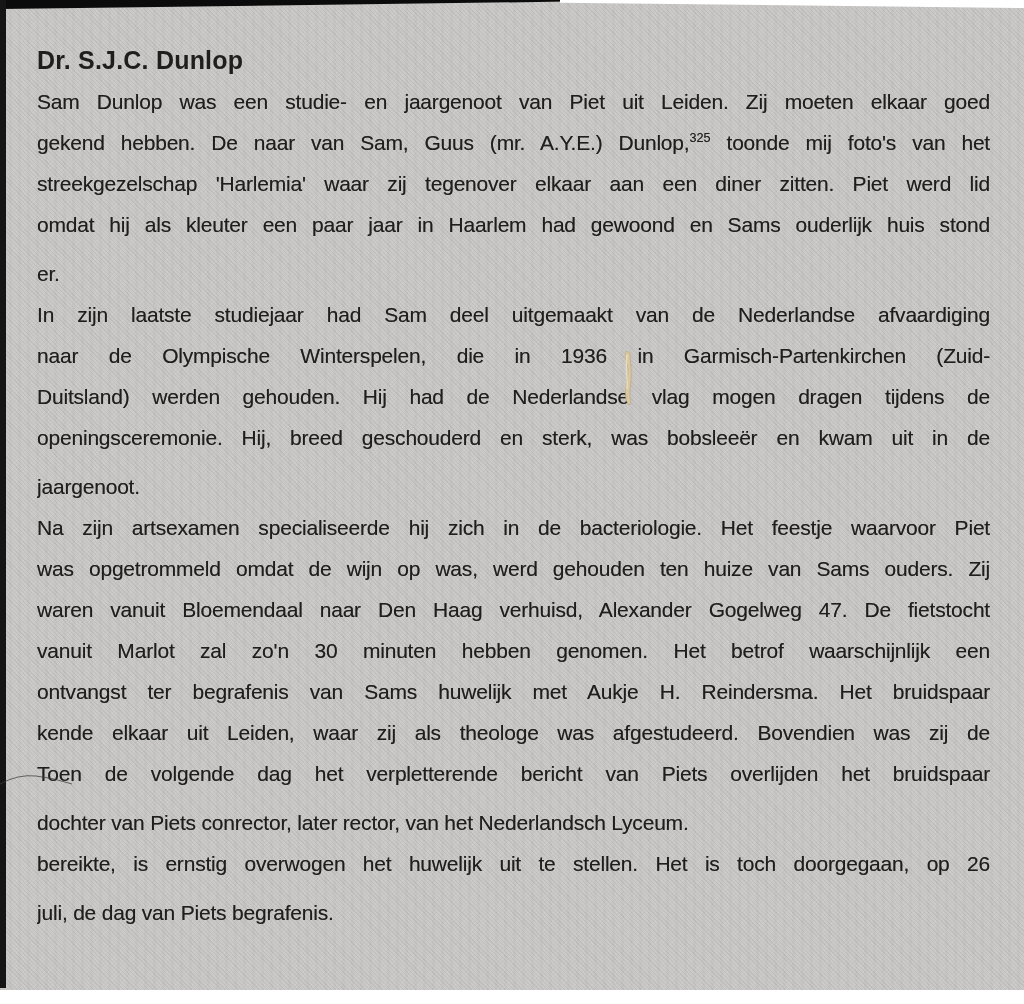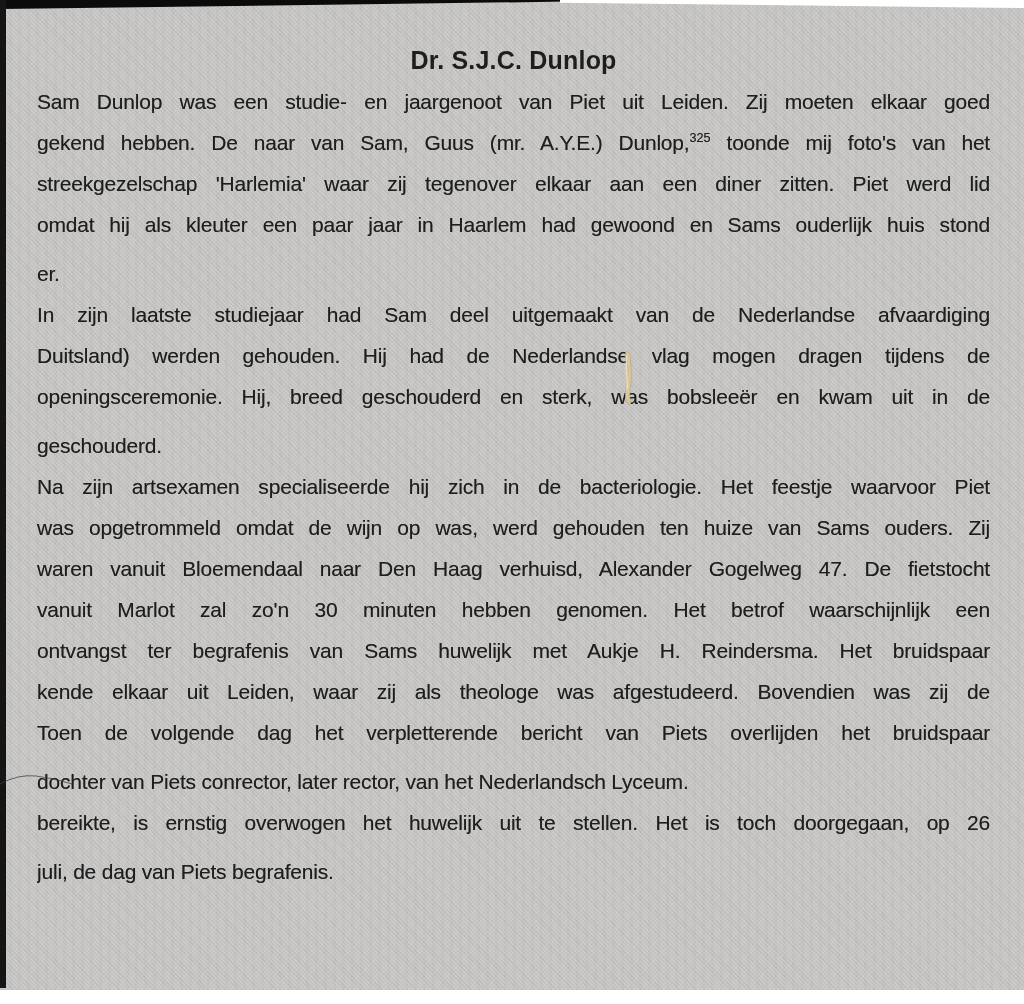--- a/index.html
+++ b/index.html
@@ -45,21 +45,20 @@
   
   .content {
     position: absolute; left: 37px; top: 40px;
     width: 953px;
     color: #1e1e1e;
   }
   .heading {
     font-size: 25px; font-weight: bold;
     line-height: 41px; height: 41px;
     letter-spacing: 0.2px;
-    text-align: center;
   }
   .line {
     font-size: 21px;
     letter-spacing: -0.2px;
     line-height: 41px; height: 41px;
     overflow: hidden;
     text-align: justify;
     text-align-last: justify;
     text-shadow: 0 0 0.5px rgba(40,40,40,0.55);
   }
@@ -80,23 +79,24 @@
 
   <div class="content">
     <div class="heading">Dr. S.J.C. Dunlop</div>
     <div>
         <div class="line"><span>Sam Dunlop was een studie- en jaargenoot van Piet uit Leiden. Zij moeten elkaar goed</span></div>
         <div class="line"><span>gekend hebben. De naar van Sam, Guus (mr. A.Y.E.) Dunlop,</span><sup>325</sup><span> toonde mij foto's van het</span></div>
         <div class="line"><span>streekgezelschap 'Harlemia' waar zij tegenover elkaar aan een diner zitten. Piet werd lid</span></div>
         <div class="line"><span>omdat hij als kleuter een paar jaar in Haarlem had gewoond en Sams ouderlijk huis stond</span></div>
         <div class="line last"><span>er.</span></div>
         <div class="line"><span>In zijn laatste studiejaar had Sam deel uitgemaakt van de Nederlandse afvaardiging</span></div>
+        <div class="line"><span>naar de Olympische Winterspelen, die in 1936 in Garmisch-Partenkirchen (Zuid-</span></div>
         <div class="line"><span>Duitsland) werden gehouden. Hij had de Nederlandse vlag mogen dragen tijdens de</span></div>
         <div class="line"><span>openingsceremonie. Hij, breed geschouderd en sterk, was bobsleeër en kwam uit in de</span></div>
-        <div class="line last"><span>geschouderd.</span></div>
+        <div class="line last"><span>jaargenoot.</span></div>
         <div class="line"><span>Na zijn artsexamen specialiseerde hij zich in de bacteriologie. Het feestje waarvoor Piet</span></div>
         <div class="line"><span>was opgetrommeld omdat de wijn op was, werd gehouden ten huize van Sams ouders. Zij</span></div>
         <div class="line"><span>waren vanuit Bloemendaal naar Den Haag verhuisd, Alexander Gogelweg 47. De fietstocht</span></div>
         <div class="line"><span>vanuit Marlot zal zo'n 30 minuten hebben genomen. Het betrof waarschijnlijk een</span></div>
         <div class="line"><span>ontvangst ter begrafenis van Sams huwelijk met Aukje H. Reindersma. Het bruidspaar</span></div>
         <div class="line"><span>kende elkaar uit Leiden, waar zij als theologe was afgestudeerd. Bovendien was zij de</span></div>
         <div class="line"><span>Toen de volgende dag het verpletterende bericht van Piets overlijden het bruidspaar</span></div>
         <div class="line last"><span>dochter van Piets conrector, later rector, van het Nederlandsch Lyceum.</span></div>
         <div class="line"><span>bereikte, is ernstig overwogen het huwelijk uit te stellen. Het is toch doorgegaan, op 26</span></div>
         <div class="line last"><span>juli, de dag van Piets begrafenis.</span></div>

